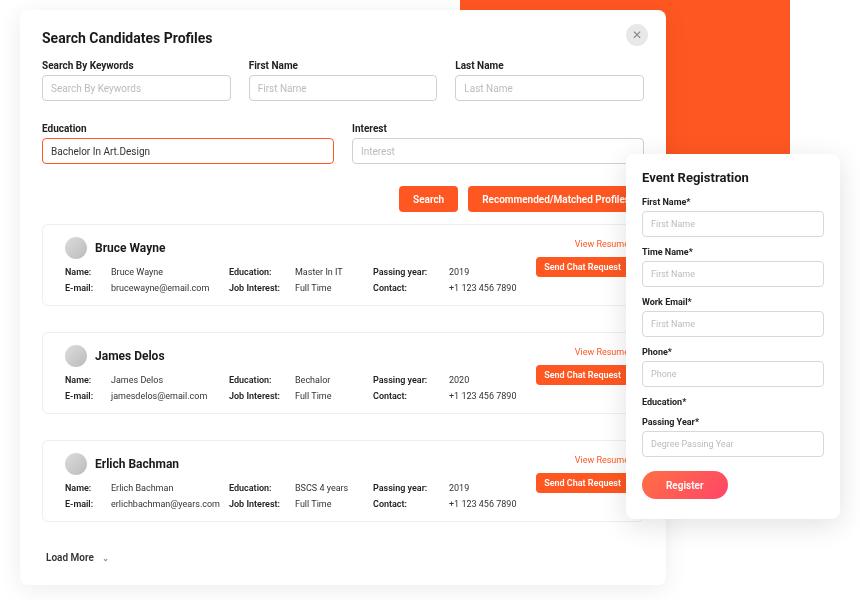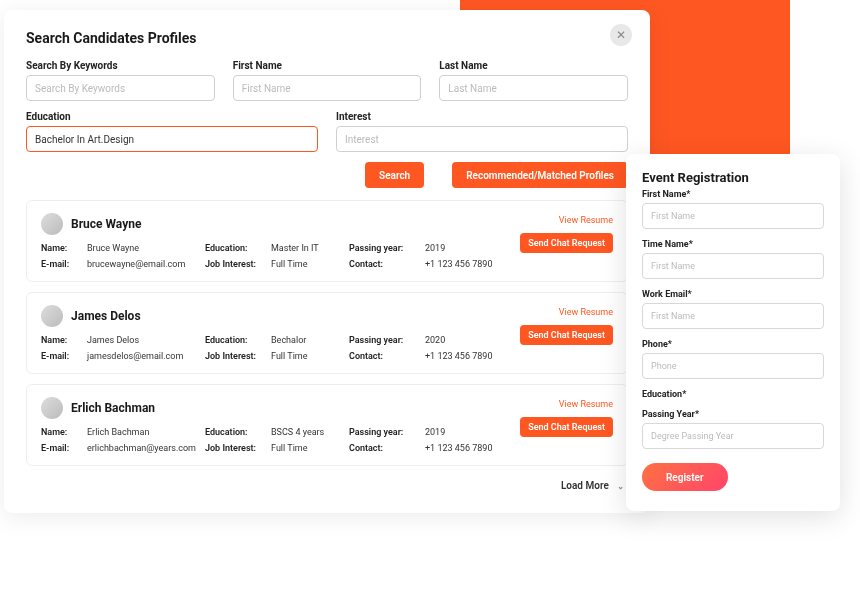--- a/index.html
+++ b/index.html
@@ -1,43 +1,43 @@
 <!DOCTYPE html>
 <html><head>
 <meta charset="utf-8">
 <style>
 *{box-sizing:border-box;margin:0;padding:0;font-family:-apple-system,BlinkMacSystemFont,"Segoe UI",Roboto,sans-serif}
 body{background:#fff;width:860px;height:600px;position:relative;overflow:hidden}
 .orange-bg{position:absolute;top:-30px;right:70px;width:330px;height:440px;background:#ff5722;border-radius:24px}
-.panel-search{position:absolute;top:10px;left:4px;width:646px;background:#fff;border-radius:8px;box-shadow:0 4px 24px rgba(0,0,0,0.08);padding:20px 22px 18px}
+.panel-search{position:absolute;top:10px;left:20px;width:646px;background:#fff;border-radius:8px;box-shadow:0 4px 24px rgba(0,0,0,0.08);padding:20px 22px 18px}
 .panel-title{font-size:14px;font-weight:700;color:#1a1a1a;margin-bottom:14px}
 .close-btn{position:absolute;top:14px;right:18px;width:22px;height:22px;border-radius:50%;background:#e8e8e8;display:flex;align-items:center;justify-content:center;cursor:pointer;color:#888;font-size:12px}
-.field-row{display:flex;gap:18px;margin-bottom:10px}
+.field-row{display:flex;gap:18px;margin-bottom:22px}
 .field-col{flex:1;display:flex;flex-direction:column}
 .field-label{font-size:10px;font-weight:700;color:#222;margin-bottom:4px}
 .text-input{height:26px;border:1px solid #d0d0d0;border-radius:4px;padding:0 8px;font-size:10px;color:#333;outline:none}
 .text-input::placeholder{color:#bbb}
 .text-input.active{border-color:#ff5722;color:#333}
-.btn-row{display:flex;gap:28px;justify-content:flex-end;margin:6px 0 12px}
+.btn-row{display:flex;gap:10px;justify-content:flex-end;margin:6px 0 12px}
 .btn{height:26px;border:none;border-radius:4px;padding:0 14px;font-size:10px;font-weight:600;cursor:pointer;color:#fff}
 .btn-search{background:#ff5722}
 .btn-rec{background:#ff5722}
-.cand-card{border:1px solid #eee;border-radius:6px;padding:12px 14px;margin-bottom:10px;position:relative}
+.cand-card{border:1px solid #eee;border-radius:6px;padding:12px 22px;margin-bottom:26px;position:relative}
 .cand-head{display:flex;align-items:center;gap:8px;margin-bottom:8px}
 .avatar{width:22px;height:22px;border-radius:50%;background:linear-gradient(135deg,#ddd,#bbb);flex-shrink:0}
 .cand-name{font-size:12px;font-weight:700;color:#1a1a1a}
 .cand-grid{display:grid;grid-template-columns:38px 110px 58px 70px 68px 1fr;row-gap:6px;column-gap:8px;font-size:9px}
 .cand-grid .lbl{color:#222;font-weight:600}
 .cand-grid .val{color:#333}
 .view-link{position:absolute;top:14px;right:14px;font-size:9px;color:#ff5722;cursor:pointer}
 .chat-btn{position:absolute;top:32px;right:14px;background:#ff5722;color:#fff;font-size:9px;font-weight:600;border:none;border-radius:4px;height:20px;padding:0 8px;cursor:pointer;white-space:nowrap;overflow:hidden}
-.load-more{text-align:right;font-size:10px;font-weight:600;color:#333;padding:4px;cursor:pointer}
+.load-more{text-align:left;font-size:10px;font-weight:600;color:#333;padding:4px;cursor:pointer}
 .chev{display:inline-block;margin-left:6px;font-size:8px;color:#888}
 .panel-reg{position:absolute;top:154px;right:20px;width:214px;background:#fff;border-radius:8px;box-shadow:0 6px 28px rgba(0,0,0,0.12);padding:16px 16px 20px}
-.reg-title{font-size:13px;font-weight:700;color:#1a1a1a;margin-bottom:4px}
+.reg-title{font-size:13px;font-weight:700;color:#1a1a1a;margin-bottom:12px}
 .reg-field{margin-bottom:10px}
 .reg-label{font-size:9px;font-weight:700;color:#222;margin-bottom:4px;display:block}
 .reg-input{width:100%;height:26px;border:1px solid #d8d8d8;border-radius:4px;padding:0 8px;font-size:9px;outline:none}
 .reg-input::placeholder{color:#bbb}
 .reg-btn-row{display:flex;justify-content:flex-start;margin-top:14px}
 .reg-btn{height:28px;border:none;border-radius:14px;padding:0 24px;font-size:10px;font-weight:600;color:#fff;background:linear-gradient(135deg,#ff7043,#ff4569);cursor:pointer}
 </style>
 </head>
 <body>
 

